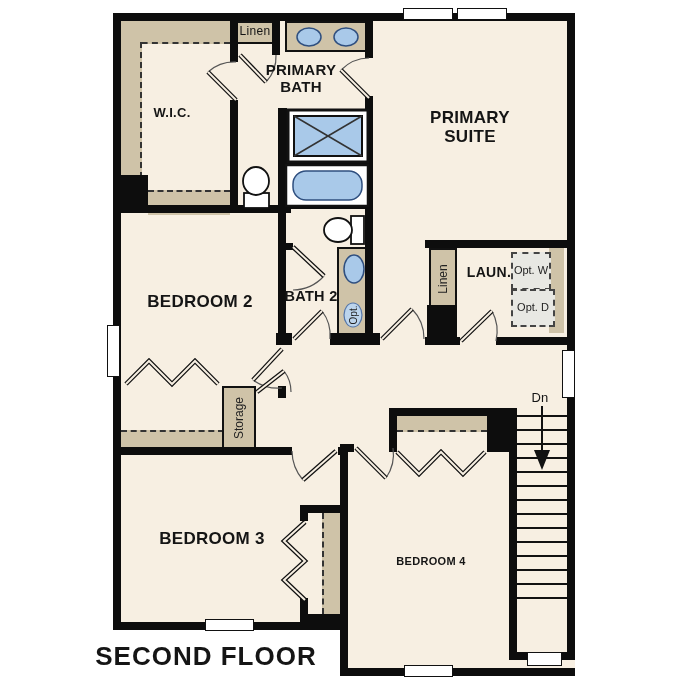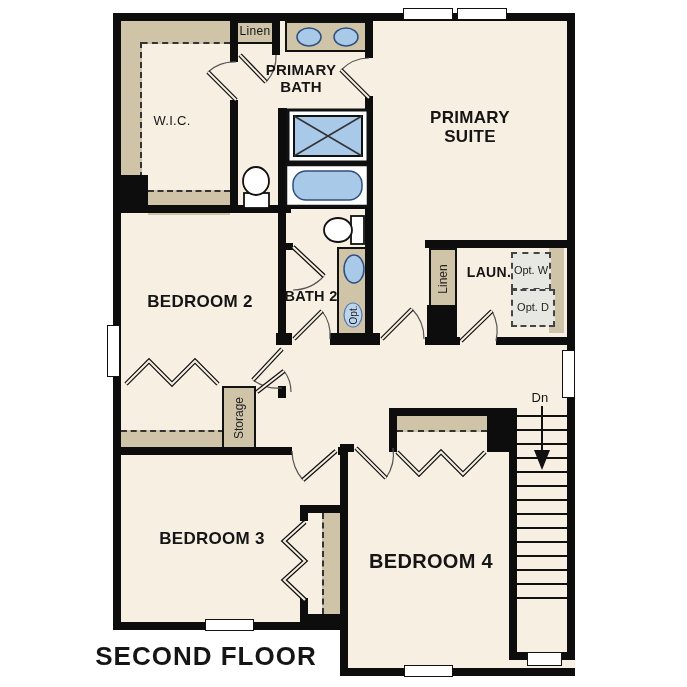--- a/index.html
+++ b/index.html
@@ -200,28 +200,28 @@
     <g>
       <polyline points="305,522 284,541 305,561 284,580 305,600" fill="none" stroke="#111" stroke-width="4.5"></polyline>
       <polyline points="305,522 284,541 305,561 284,580 305,600" fill="none" stroke="#f7efe2" stroke-width="2"></polyline>
     </g>
     <g>
       <polyline points="397,452 419,474 441,452 463,474 485,452" fill="none" stroke="#111" stroke-width="4.5"></polyline>
       <polyline points="397,452 419,474 441,452 463,474 485,452" fill="none" stroke="#f7efe2" stroke-width="2"></polyline>
     </g>
   </svg>
 
-  <div class="lbl" style="left:172px;top:121px;font-size:13px;font-weight:400;">W.I.C.</div>
+  <div class="lbl" style="left:172px;top:113px;font-size:13px;font-weight:700;">W.I.C.</div>
   <div class="lbl" style="left:470px;top:127px;width:130px;font-size:17px;">PRIMARY SUITE</div>
   <div class="lbl" style="left:301px;top:79px;width:110px;font-size:15px;">PRIMARY BATH</div>
   <div class="lbl" style="left:200px;top:302px;font-size:17px;white-space:nowrap;text-align:center;">BEDROOM 2</div>
   <div class="lbl" style="left:311px;top:296px;width:54px;font-size:14.5px;">BATH 2</div>
   <div class="lbl" style="left:489px;top:273px;font-size:14px;white-space:nowrap;">LAUN.</div>
   <div class="lbl" style="left:212px;top:539px;font-size:17px;white-space:nowrap;">BEDROOM 3</div>
-  <div class="lbl" style="left:431px;top:561px;font-size:20px;white-space:nowrap;">BEDROOM 4</div>
+  <div class="lbl" style="left:431px;top:561px;font-size:11px;white-space:nowrap;">BEDROOM 4</div>
   <div class="lbl" style="left:255px;top:32px;font-size:12px;font-weight:normal;">Linen</div>
   <div class="lbl" style="left:540px;top:398px;font-size:13px;font-weight:normal;">Dn</div>
   <div class="lbl" style="left:206px;top:657px;font-size:26px;letter-spacing:1px;white-space:nowrap;">SECOND FLOOR</div>
 
   <div class="vtext" style="left:443px;top:279px;">Linen</div>
   <div class="vtext" style="left:239px;top:418px;">Storage</div>
   <div class="vtext" style="left:353px;top:315px;font-size:10px;">Opt.</div>
 
 </div>
 

